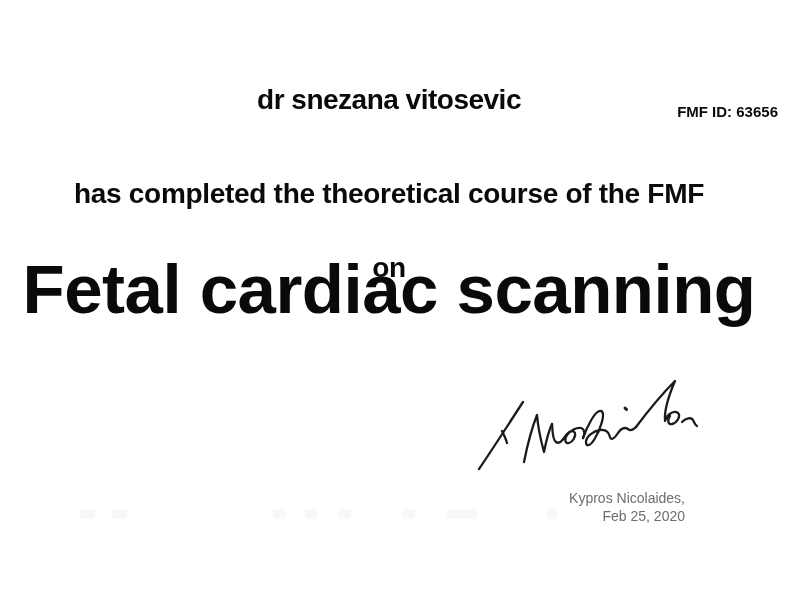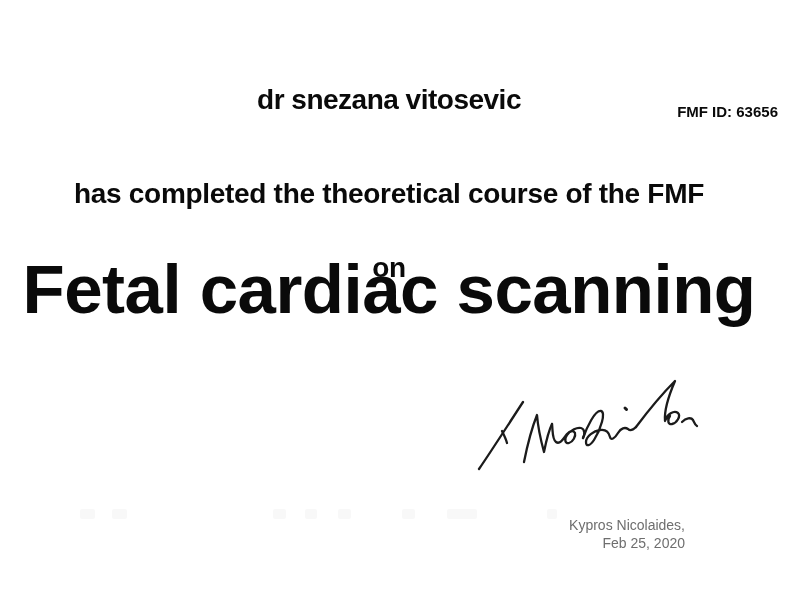--- a/index.html
+++ b/index.html
@@ -61,21 +61,21 @@
     height: 120px;
   }
   .signature-wrap svg {
     display: block;
     width: 280px;
     height: 120px;
   }
   .credit-block {
     position: absolute;
     right: 115px;
-    top: 516px;
+    top: 489px;
     text-align: right;
     font-size: 14px;
     line-height: 18px;
     color: #6e6e6e;
   }
   .faint-artifacts {
     position: absolute;
     left: 0;
     top: 509px;
     width: 800px;

